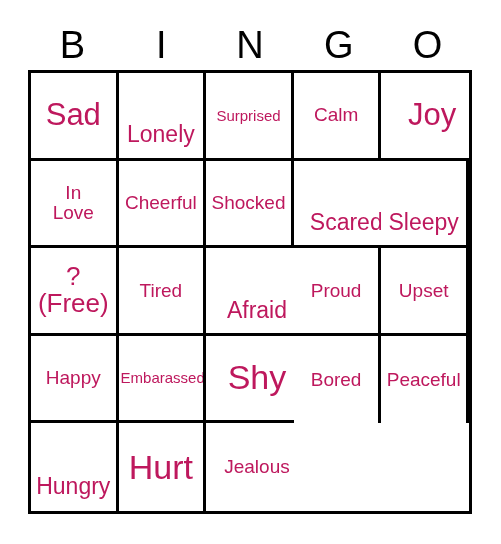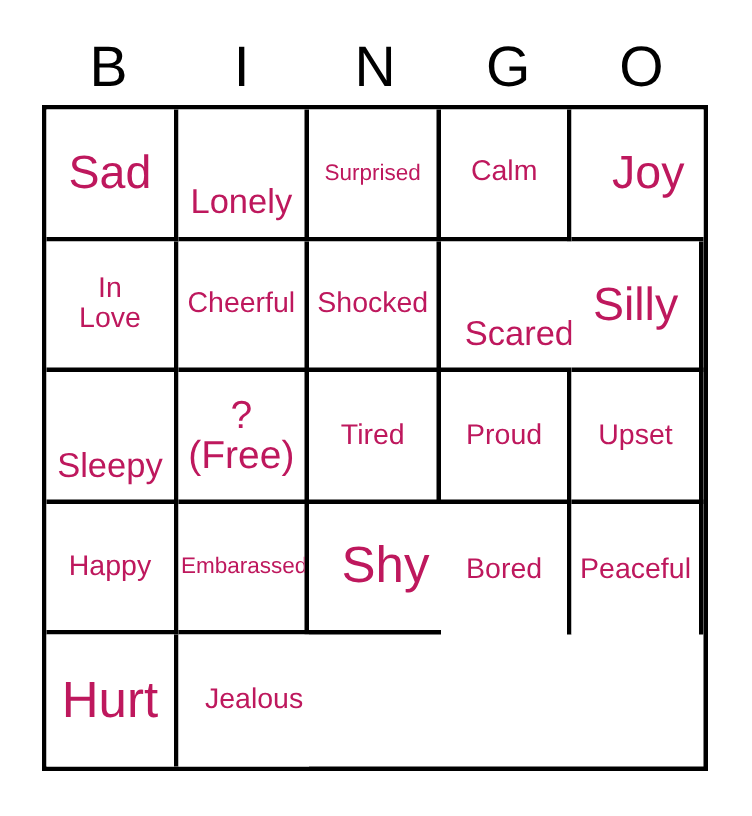--- a/index.html
+++ b/index.html
@@ -125,31 +125,31 @@
       <div class="cell">
         <span class="cell-text fs-xs">Cheerful</span>
       </div>
       <div class="cell">
         <span class="cell-text fs-xs">Shocked</span>
       </div>
       <div class="cell col-last">
         <span class="cell-text fs-sm">Scared</span>
       </div>
       <div class="cell">
-        <span class="cell-text fs-lg">Silly</span>
-      </div>
-      <div class="cell">
         <span class="cell-text fs-sm">Sleepy</span>
       </div>
       <div class="cell">
         <span class="cell-text fs-free">?
 (Free)</span>
       </div>
       <div class="cell">
         <span class="cell-text fs-md">Tired</span>
+      </div>
+      <div class="cell col-last">
+        <span class="cell-text fs-sm">Afraid</span>
       </div>
       <div class="cell">
         <span class="cell-text fs-md">Proud</span>
       </div>
       <div class="cell">
         <span class="cell-text fs-md">Upset</span>
       </div>
       <div class="cell">
         <span class="cell-text fs-md">Happy</span>
       </div>
@@ -159,20 +159,23 @@
       <div class="cell col-last">
         <span class="cell-text fs-xl">Shy</span>
       </div>
       <div class="cell row-last">
         <span class="cell-text fs-md">Bored</span>
       </div>
       <div class="cell row-last">
         <span class="cell-text fs-xs">Peaceful</span>
       </div>
       <div class="cell row-last">
+        <span class="cell-text fs-sm">Hungry</span>
+      </div>
+      <div class="cell row-last">
         <span class="cell-text fs-xl">Hurt</span>
       </div>
       <div class="cell col-last row-last">
         <span class="cell-text fs-xs">Jealous</span>
       </div>
     </div>
 
 </div>
 
 </body></html>

